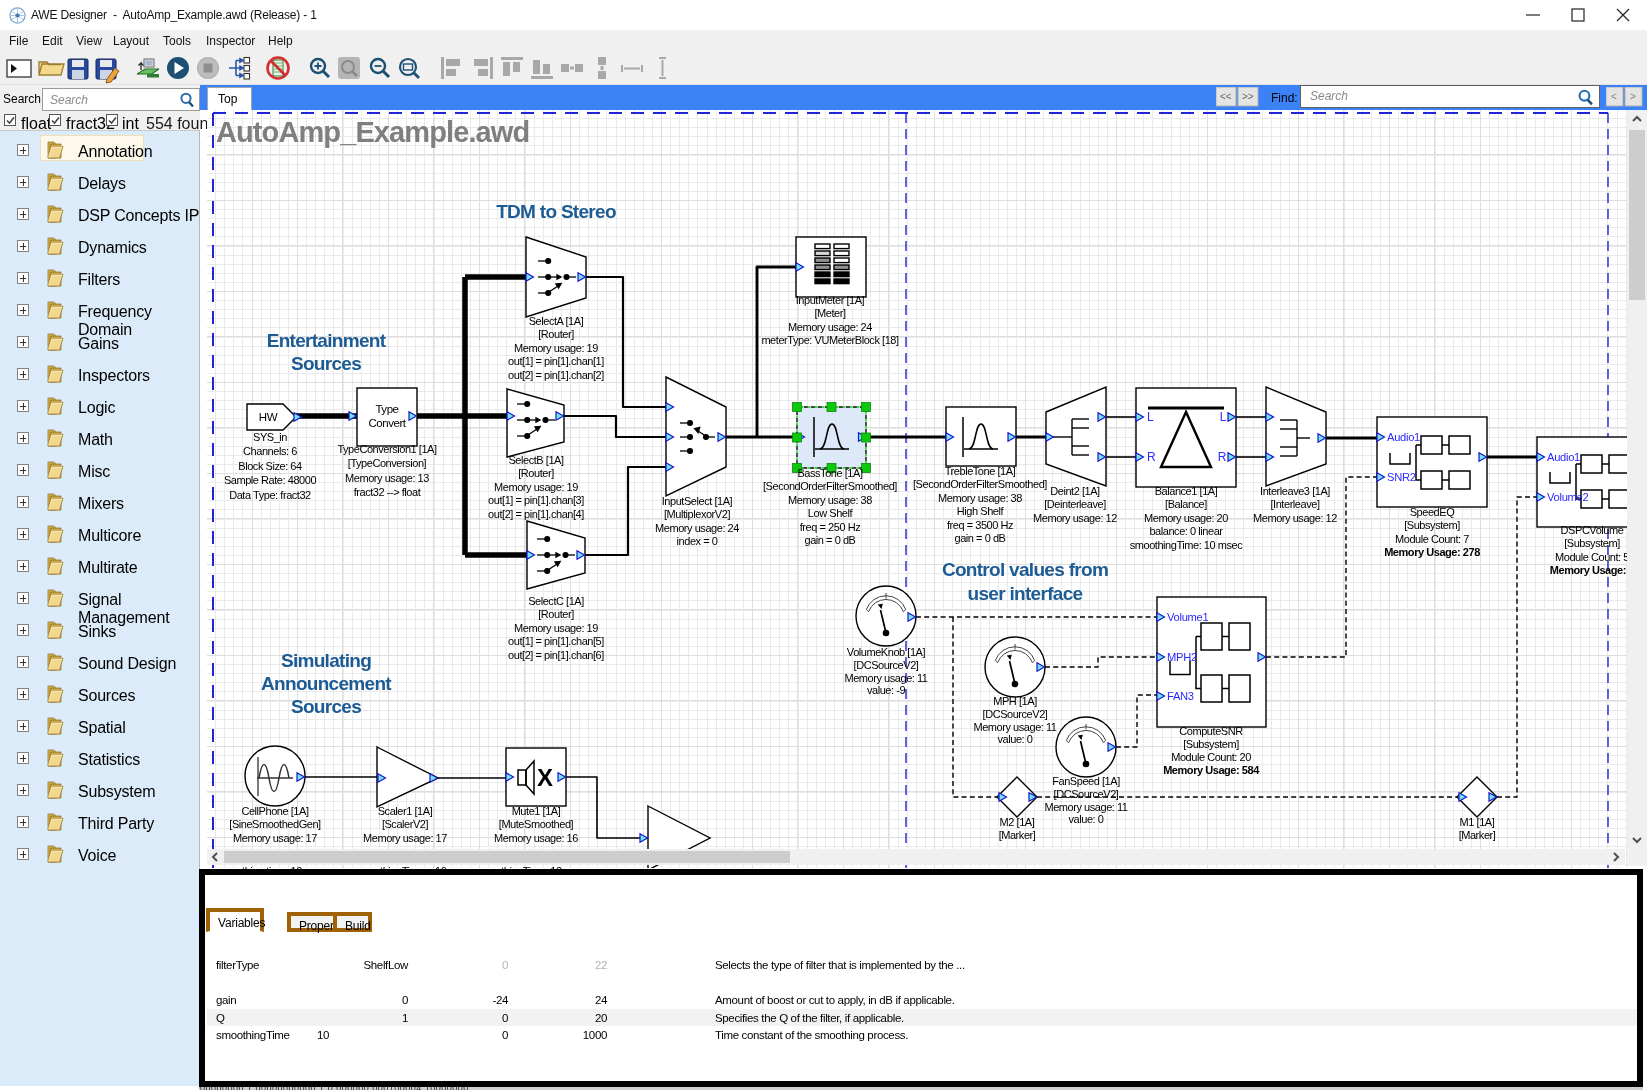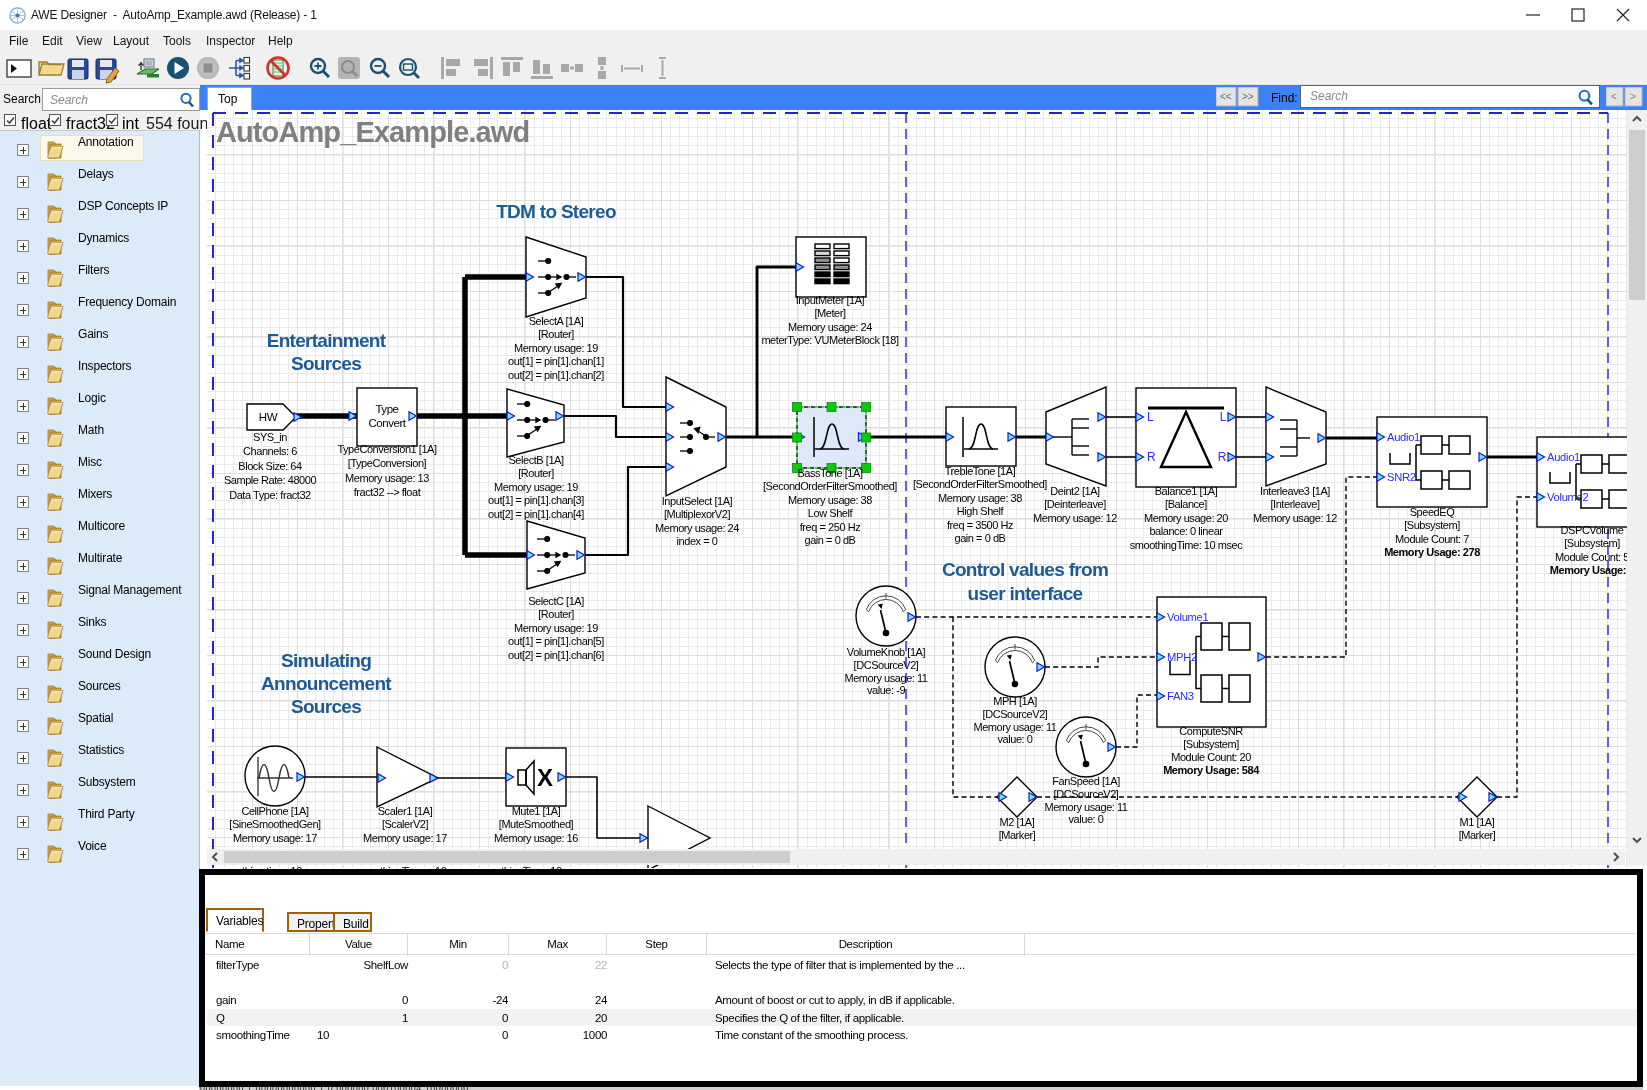--- a/index.html
+++ b/index.html
@@ -12,21 +12,21 @@
 #menubar { left:0; top:30px; width:1647px; height:22px; background:#f0f0f0; font-size:12px; color:#111; }
 .mi { position:absolute; top:4px; }
 #toolbar { left:0; top:52px; width:1647px; height:33px; background:#f0f0f0; border-bottom:1px solid #e2e2e2; }
 
 #sideheader { left:0; top:85px; width:200px; height:45px; background:#f0f0f0; }
 #sidetree { left:0; top:130px; width:200px; height:956px; background:#dcebf9; border-top:1px solid #c8c8c8; border-right:1px solid #b8b8b8;}
 .trow { position:absolute; left:0; width:200px; height:32px; }
 .plus { position:absolute; left:17px; top:10px; width:12px; height:12px; background:#fdfdfd; border:1px solid #848484; }
 .plus:before { content:""; position:absolute; left:2px; top:5px; width:6px; height:1px; background:#333; }
 .plus:after { content:""; position:absolute; left:5px; top:2px; width:1px; height:7px; background:#333; }
-.tlabel { position:absolute; left:78px; top:1px; font-size:12px; letter-spacing:-0.2px; color:#000; }
+.tlabel { position:absolute; left:78px; top:9px; font-size:16px; letter-spacing:-0.2px; color:#000; }
 .folder { position:absolute; left:44px; top:6px; }
 
 #tabstrip { left:200px; top:85px; width:1447px; height:25px; background:#3b82f6; }
 #toptab { position:absolute; left:7px; top:2px; width:45px; height:23px; background:#fff; border:1px solid #a5a5a5; border-bottom:none; font-size:12px; padding:4px 0 0 10px; }
 
 #canvas { left:207px; top:110px; width:1420px; height:758px; overflow:hidden;
  background-color:#ffffff;
  background-image:
   repeating-linear-gradient(to right, transparent 0px, transparent 44.5px, #dedede 44.5px, #dedede 45.5px),
   repeating-linear-gradient(to bottom, transparent 0px, transparent 44.5px, #dedede 44.5px, #dedede 45.5px),
@@ -37,21 +37,21 @@
 .sb { position:absolute; background:#f0f0f0; }
 #vthumb { position:absolute; background:#cdcdcd; }
 #hthumb { position:absolute; background:#cdcdcd; }
 
 #panel { left:199px; top:869px; width:1444px; height:218px; background:#000; }
 #panelinner { position:absolute; left:6px; top:6px; width:1432px; height:206px; background:#fff; }
 #paneltitle { position:absolute; left:0; top:0; width:1432px; height:30px;
  background:linear-gradient(to bottom,#dce9f5 0%,#cfe0ef 45%,#b9cfe4 100%); }
 #paneltitle span { position:absolute; left:10px; top:9px; font-size:12px; color:#6f7d8c; letter-spacing:-0.2px;}
 #pclose { position:absolute; right:13px; top:7px; width:17px; height:17px; background:#8f9dab; color:#fff; font-size:10px; text-align:center; line-height:16px; }
-.ptab { position:absolute; font-size:12px; letter-spacing:-0.2px; color:#000; background:#f2f2f2; border:2px solid #a16207; }
+.ptab { position:absolute; font-size:12px; letter-spacing:-0.2px; color:#000; background:#f2f2f2; border:4px solid #a16207; }
 #ptabs { position:absolute; left:0; top:30px; width:1432px; height:26px; background:#fff; }
 .prow { position:absolute; left:1px; width:1430px; height:18px; }
 .pcell { position:absolute; top:3px; font-size:11.5px; letter-spacing:-0.35px; white-space:nowrap; }
 #pbottomstrip { left:199px; top:1087px; width:1444px; height:3px; background:#d0d0d0; overflow:hidden;}
 </style>
 </head>
 <body>
 
 <div class="abs" id="titlebar">
  <svg class="abs" style="left:9px;top:7px" width="17" height="17" viewBox="0 0 17 17">
@@ -891,40 +891,20 @@
 </div>
 
 <div class="abs" id="panel">
  <div id="panelinner">
   <div id="ptabs">
    <div class="ptab" style="left:1px;top:3px;width:58px;height:24px;background:#fff;border-bottom:1px solid #fff;padding:4px 0 0 8px;z-index:2;">Variables</div>
    <div class="ptab" style="left:62px;top:7px;width:63px;height:20px;padding:3px 0 0 8px;margin-left:20px;">Properties</div>
    <div class="ptab" style="left:128px;top:7px;width:39px;height:20px;padding:3px 0 0 8px;">Build</div>
   </div>
   <div style="position:absolute;left:1px;top:58px;width:1430px;height:146px;background:#fff;" id="ptable">
-        <div style="position:absolute;left:0;top:0;width:1430px;height:22px;border-top:1px solid #d9d9d9;border-bottom:1px solid #d9d9d9;">
-          <div style="position:absolute;left:1px;top:0;width:103px;height:22px;border-right:1px solid #d9d9d9;">
-            <span style="position:absolute;left:8px;top:4px;font-size:11.5px;letter-spacing:-0.35px;">Name</span>
-          </div>
-          <div style="position:absolute;left:104px;top:0;width:98px;height:22px;border-right:1px solid #d9d9d9;">
-            <span style="position:absolute;left:0;right:0;text-align:center;top:4px;font-size:11.5px;letter-spacing:-0.35px;">Value</span>
-          </div>
-          <div style="position:absolute;left:202px;top:0;width:101px;height:22px;border-right:1px solid #d9d9d9;">
-            <span style="position:absolute;left:0;right:0;text-align:center;top:4px;font-size:11.5px;letter-spacing:-0.35px;">Min</span>
-          </div>
-          <div style="position:absolute;left:303px;top:0;width:98px;height:22px;border-right:1px solid #d9d9d9;">
-            <span style="position:absolute;left:0;right:0;text-align:center;top:4px;font-size:11.5px;letter-spacing:-0.35px;">Max</span>
-          </div>
-          <div style="position:absolute;left:401px;top:0;width:100px;height:22px;border-right:1px solid #d9d9d9;">
-            <span style="position:absolute;left:0;right:0;text-align:center;top:4px;font-size:11.5px;letter-spacing:-0.35px;">Step</span>
-          </div>
-          <div style="position:absolute;left:501px;top:0;width:318px;height:22px;border-right:1px solid #d9d9d9;">
-            <span style="position:absolute;left:0;right:0;text-align:center;top:4px;font-size:11.5px;letter-spacing:-0.35px;">Description</span>
-          </div>
-        </div>
         <div class="prow" style="top:23px;background:#ffffff;height:17.6px;">
           <span class="pcell" style="left:9px;">filterType</span>
           <span class="pcell" style="left:110px;width:91px;text-align:right;">ShelfLow</span>
           <span class="pcell" style="left:212px;width:89px;text-align:right;color:#b4b4b4;">0</span>
           <span class="pcell" style="left:310px;width:90px;text-align:right;color:#b4b4b4;">22</span>
           <span class="pcell" style="left:508px;">Selects the type of filter that is implemented by the ...</span>
         </div>
         <div class="prow" style="top:58.2px;background:#ffffff;height:17.6px;">
           <span class="pcell" style="left:9px;">gain</span>
           <span class="pcell" style="left:110px;width:91px;text-align:right;">0</span>

